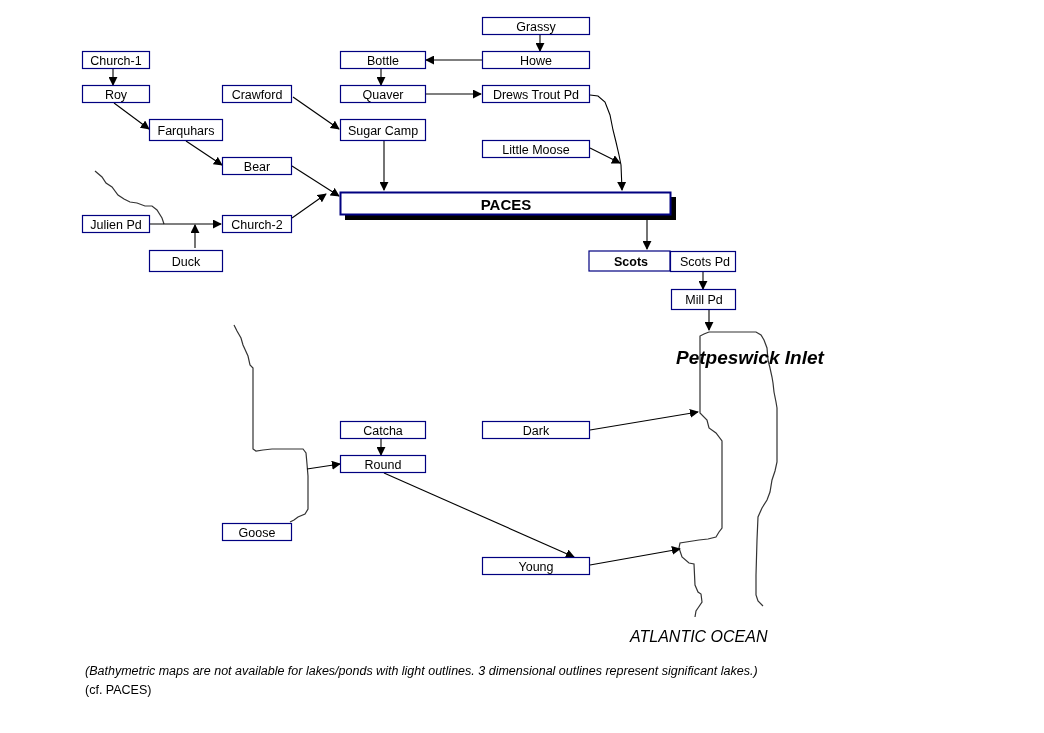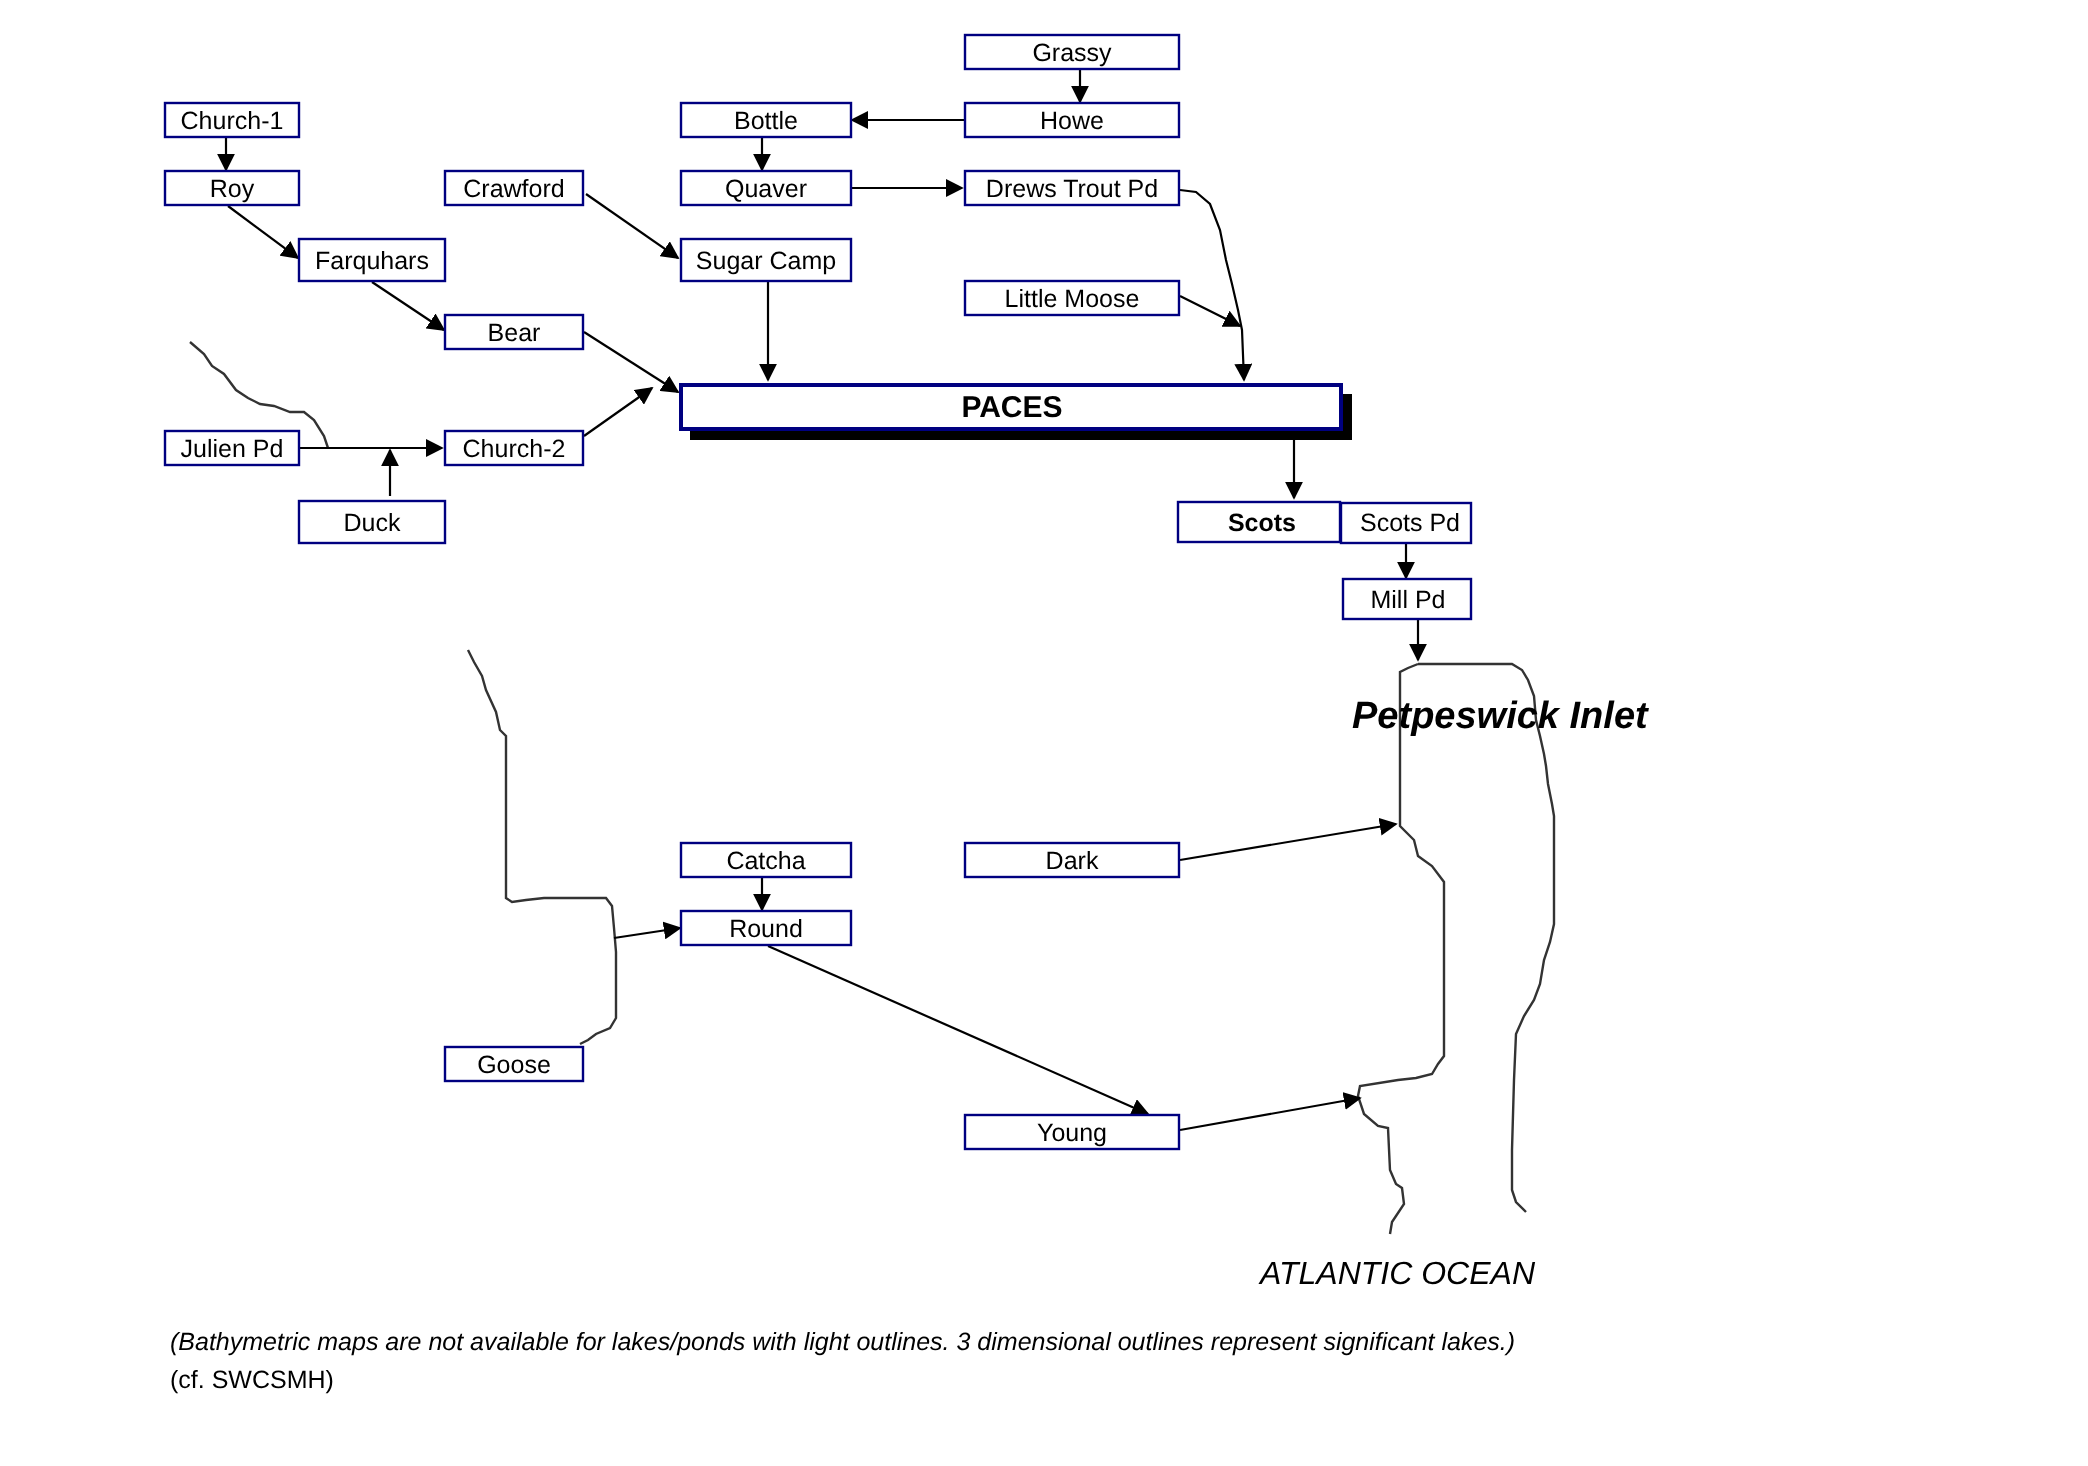--- a/index.html
+++ b/index.html
@@ -154,14 +154,14 @@
   </g>
   <g class="box">
     <rect class="frame" x="482.5" y="557.5" width="107" height="17"></rect>
     <text x="536" y="566.5">Young</text>
   </g>
 
   <text class="label-inlet" x="676" y="364">Petpeswick Inlet</text>
   <text class="label-ocean" x="630" y="642">ATLANTIC OCEAN</text>
 </svg>
 
-<div class="footnote" style="top:683px;">(cf. SWCSMH)</div>
+<div class="footnote" style="top:683px;">(cf. PACES)</div>
 <div class="footnote" style="top:664px;font-style:italic;">(Bathymetric maps are not available for lakes/ponds with light outlines. 3 dimensional outlines represent significant lakes.)</div>
 
 </body></html>

